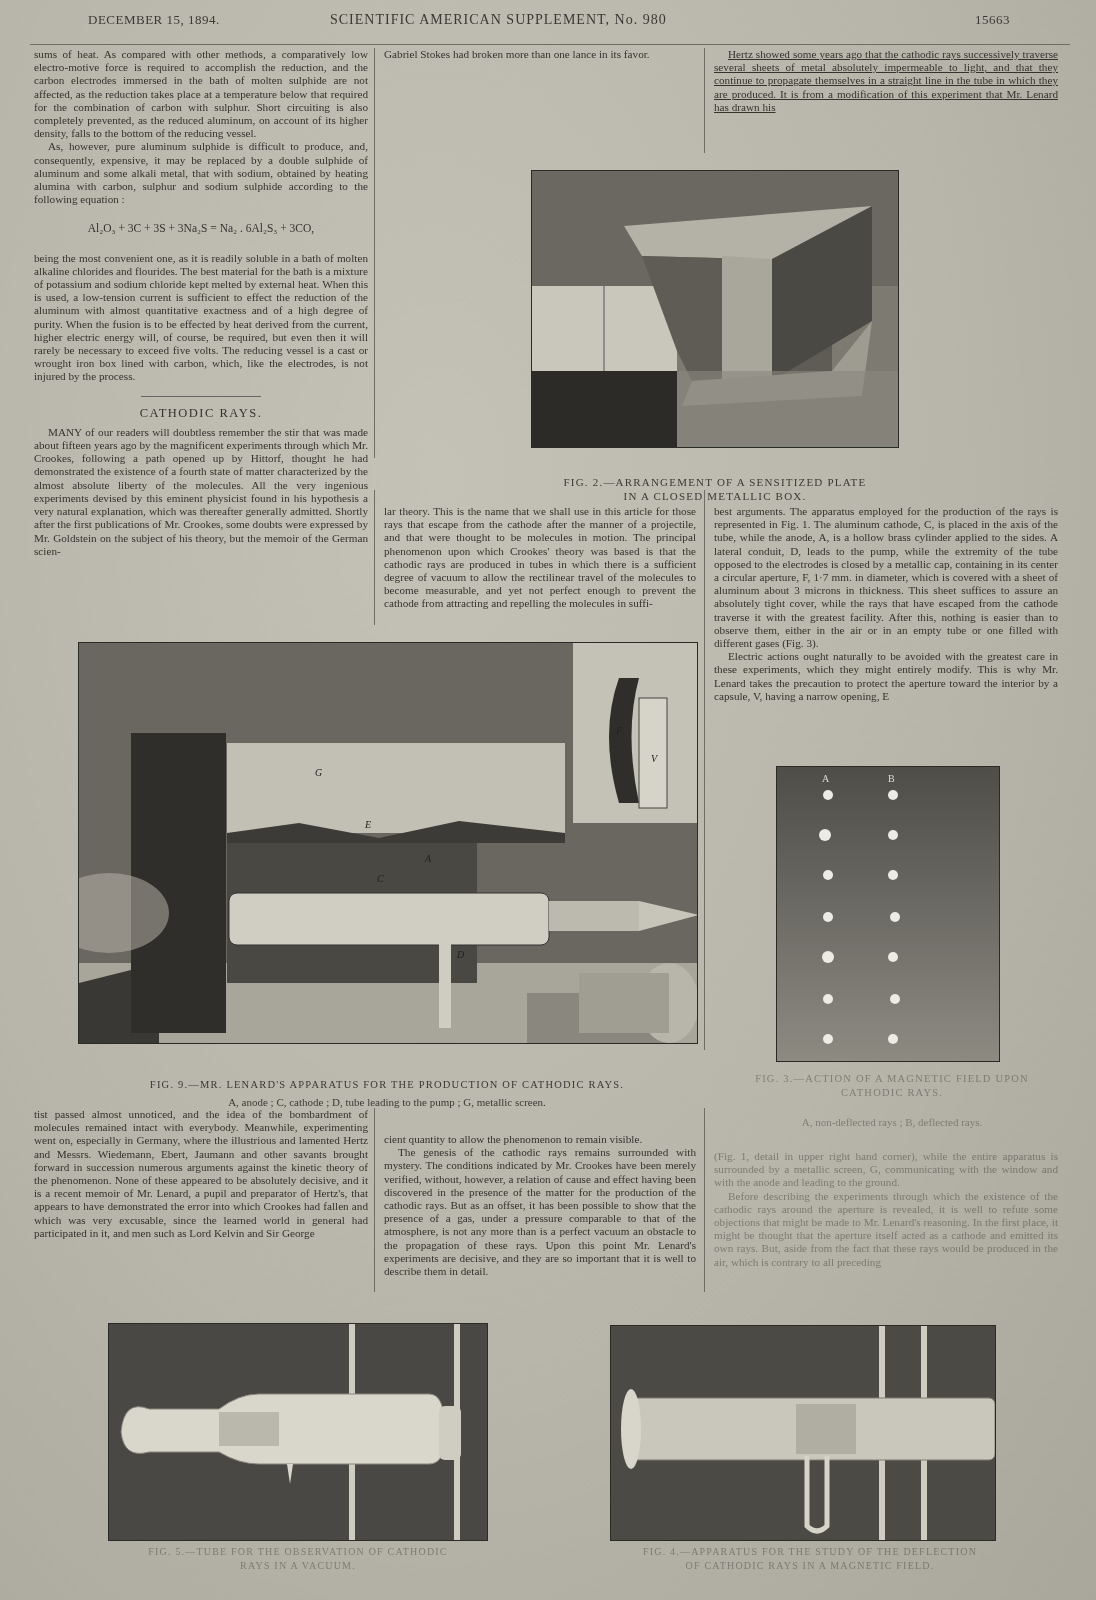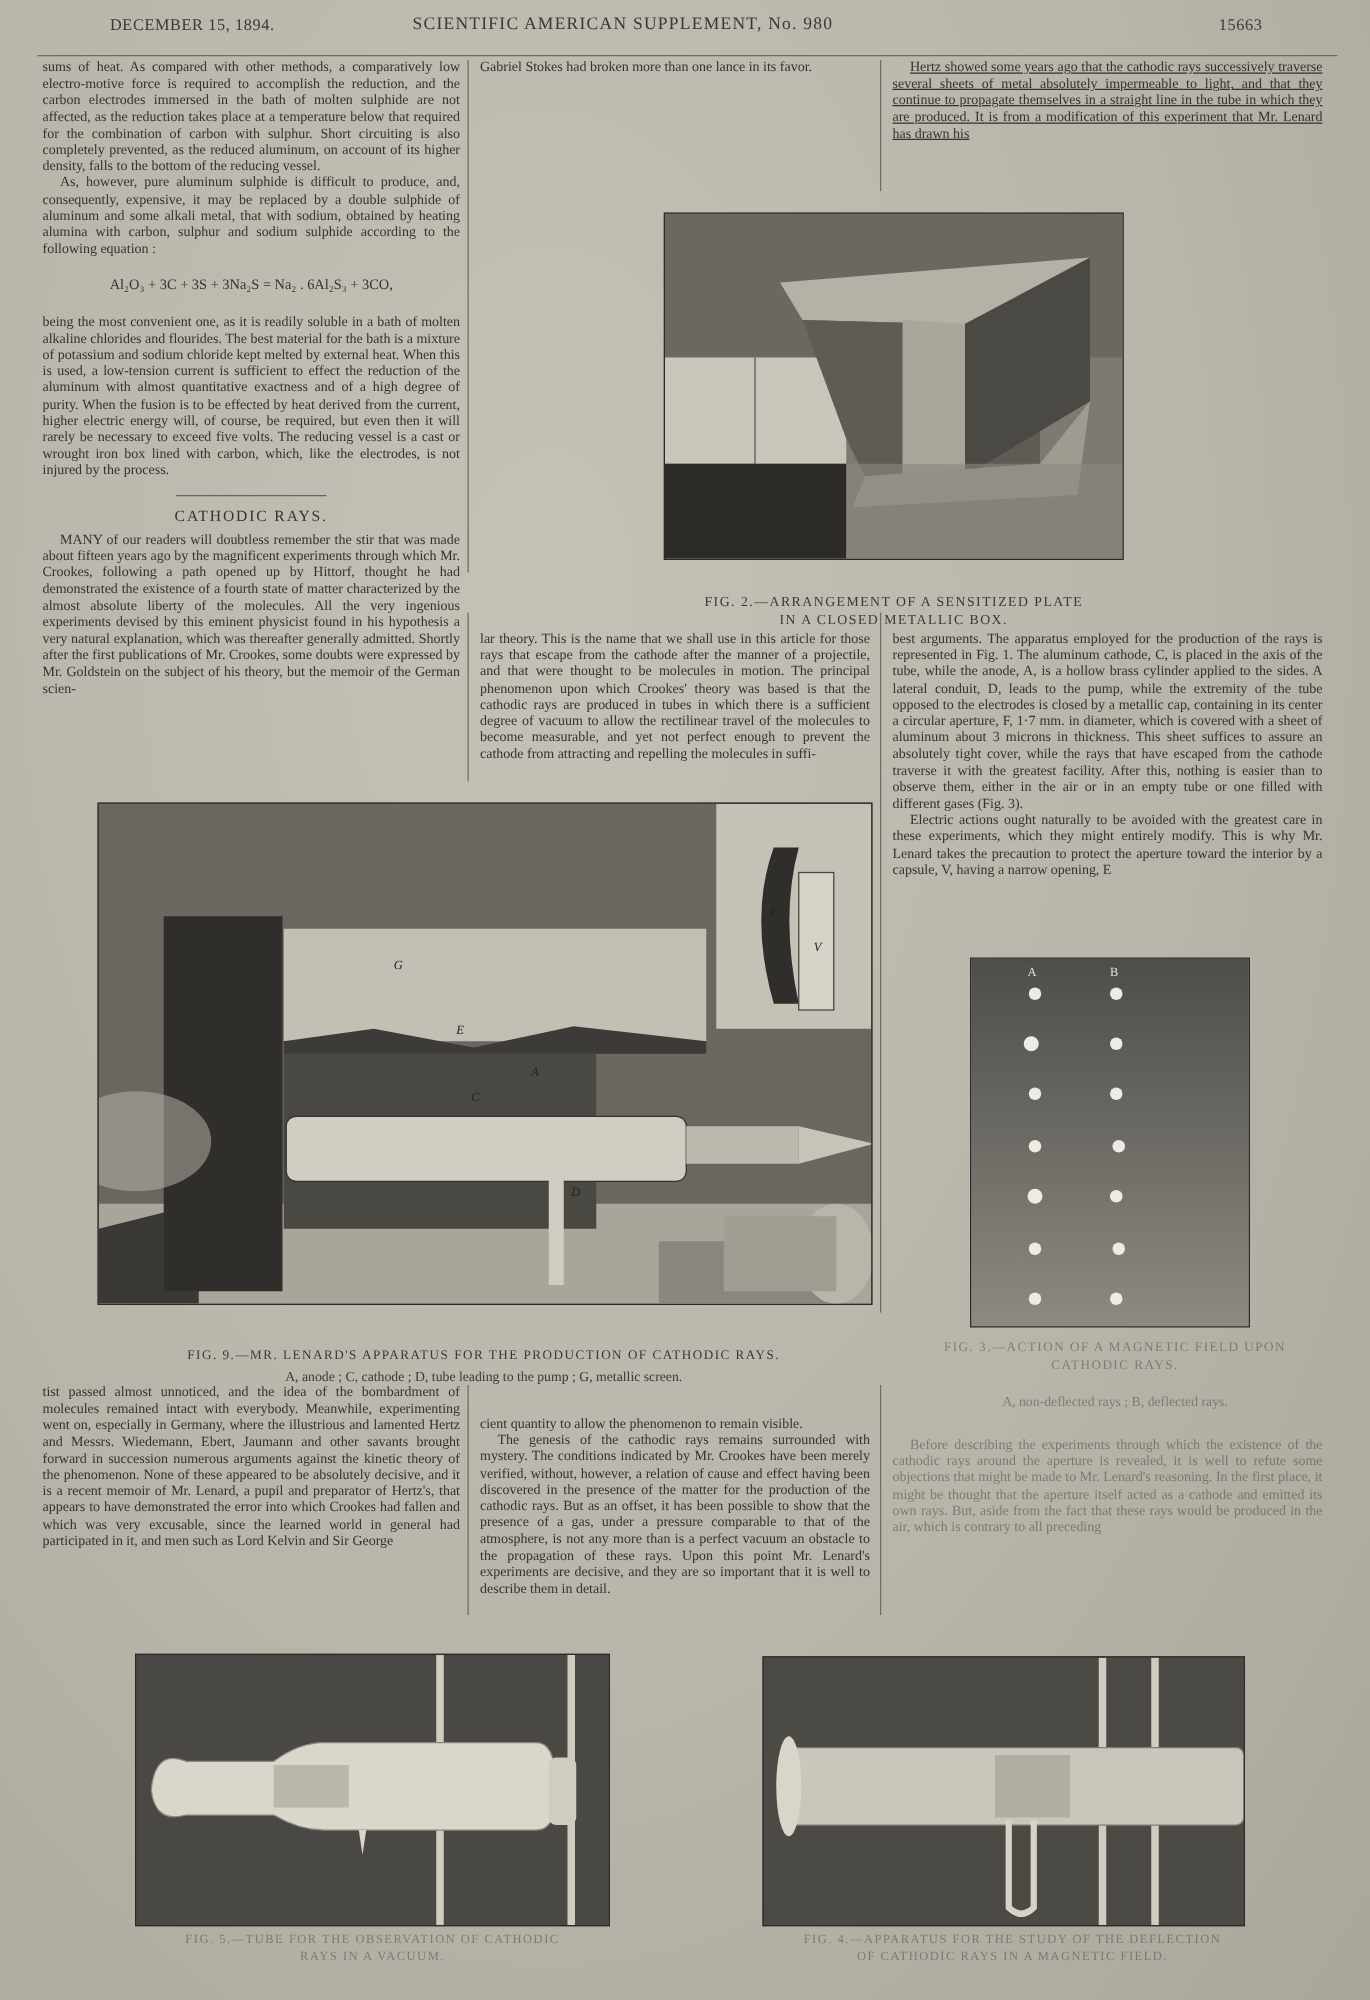--- a/index.html
+++ b/index.html
@@ -150,20 +150,21 @@
 <div class="legend faded" style="left:712px;top:1116px;width:360px;">A, non-deflected rays ; B, deflected rays.</div>
 
 <div class="col" style="left:34px;top:1108px;width:334px;">
   <p>tist passed almost unnoticed, and the idea of the bombardment of molecules remained intact with everybody. Meanwhile, experimenting went on, especially in Germany, where the illustrious and lamented Hertz and Messrs. Wiedemann, Ebert, Jaumann and other savants brought forward in succession numerous arguments against the kinetic theory of the phenomenon. None of these appeared to be absolutely decisive, and it is a recent memoir of Mr. Lenard, a pupil and preparator of Hertz's, that appears to have demonstrated the error into which Crookes had fallen and which was very excusable, since the learned world in general had participated in it, and men such as Lord Kelvin and Sir George</p>
 </div>
 <div class="col" style="left:384px;top:1133px;width:312px;">
   <p>cient quantity to allow the phenomenon to remain visible.</p>
   <p class="ind">The genesis of the cathodic rays remains surrounded with mystery. The conditions indicated by Mr. Crookes have been merely verified, without, however, a relation of cause and effect having been discovered in the presence of the matter for the production of the cathodic rays. But as an offset, it has been possible to show that the presence of a gas, under a pressure comparable to that of the atmosphere, is not any more than is a perfect vacuum an obstacle to the propagation of these rays. Upon this point Mr. Lenard's experiments are decisive, and they are so important that it is well to describe them in detail.</p>
 </div>
 <div class="col faded" style="left:714px;top:1150px;width:344px;">
+  <p>(Fig. 1, detail in upper right hand corner), while the entire apparatus is surrounded by a metallic screen, G, communicating with the window and with the anode and leading to the ground.</p>
   <p class="ind">Before describing the experiments through which the existence of the cathodic rays around the aperture is revealed, it is well to refute some objections that might be made to Mr. Lenard's reasoning. In the first place, it might be thought that the aperture itself acted as a cathode and emitted its own rays. But, aside from the fact that these rays would be produced in the air, which is contrary to all preceding</p>
 </div>
 
 <div class="fig" style="left:108px;top:1323px;width:378px;height:216px;background:#4b4945;">
   <svg width="378" height="216">
     <rect width="378" height="216" fill="#4a4844"></rect>
     <rect x="240" y="0" width="6" height="216" fill="#cfccc1"></rect>
     <rect x="345" y="0" width="6" height="216" fill="#cfccc1"></rect>
     <path d="M12,108 Q15,75 40,85 L110,85 Q130,70 150,70 L320,70 Q335,70 335,100 L335,116 Q335,140 320,140 L150,140 Q130,140 110,128 L40,128 Q15,135 12,108 Z" fill="#d9d6cb" stroke="#8a877e"></path>
     <rect x="110" y="88" width="60" height="34" fill="#bab7ac"></rect>

